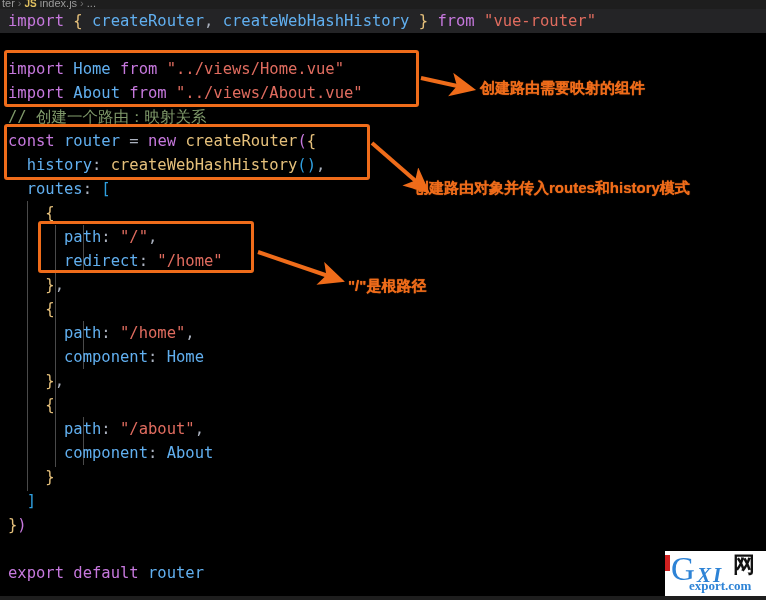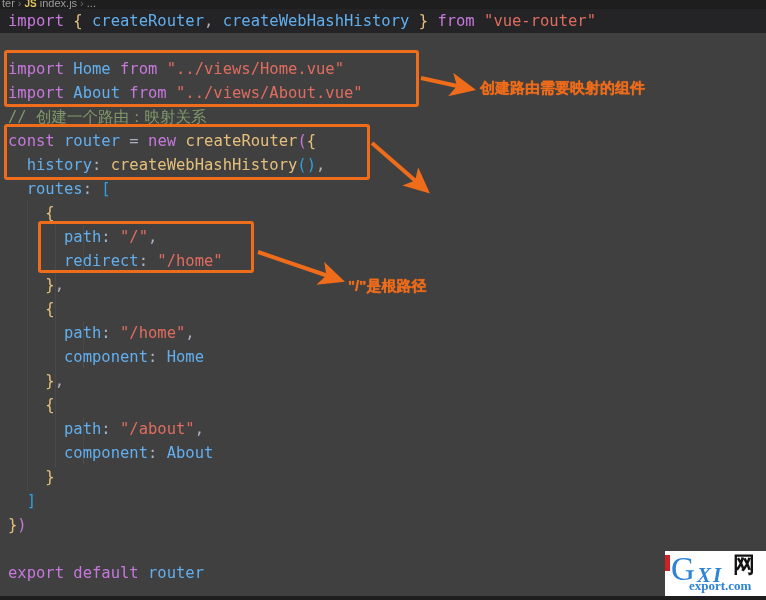--- a/index.html
+++ b/index.html
@@ -37,21 +37,21 @@
   .breadcrumb .sep { color: #6f6f6f; padding: 0 3px; }
   .breadcrumb .jsicon { color: #e0c060; font-weight: bold; font-size: 10px; }
 
   
   .editor {
     position: absolute;
     top: 9px;
     left: 0;
     width: 766px;
     height: 591px;
-    background: #404040;
+    background: #000000;
   }
   .code {
     position: absolute;
     top: 0;
     left: 0;
     width: 766px;
     font-family: "DejaVu Sans Mono", monospace;
     font-size: 15.5px;
     line-height: 24px;
     white-space: pre;
@@ -201,20 +201,21 @@
         <marker id="ah" markerWidth="7" markerHeight="7" refX="5.2" refY="3" orient="auto">
           <path d="M0,0 L6.5,3 L0,6 L1.6,3 Z" fill="#ef6c1a"></path>
         </marker>
       </defs>
       <line x1="421" y1="78" x2="471" y2="89" stroke="#ef6c1a" stroke-width="4" marker-end="url(#ah)"></line>
       <line x1="372" y1="143" x2="426" y2="190" stroke="#ef6c1a" stroke-width="4" marker-end="url(#ah)"></line>
       <line x1="258" y1="252" x2="340" y2="280" stroke="#ef6c1a" stroke-width="4" marker-end="url(#ah)"></line>
     </svg>
 
     <div class="note" style="left:480px; top:77px;">创建路由需要映射的组件</div>
+    <div class="note" style="left:414px; top:177px;">创建路由对象并传入routes和history模式</div>
     <div class="note" style="left:348px; top:275px;">"/"是根路径</div>
   </div>
 
   <div class="watermark">
     <div class="wm-red"></div>
     <div class="wm-g">G</div>
     <div class="wm-xi">XI</div>
     <div class="wm-cn">网</div>
     <div class="wm-dom">export.com</div>
   </div>

